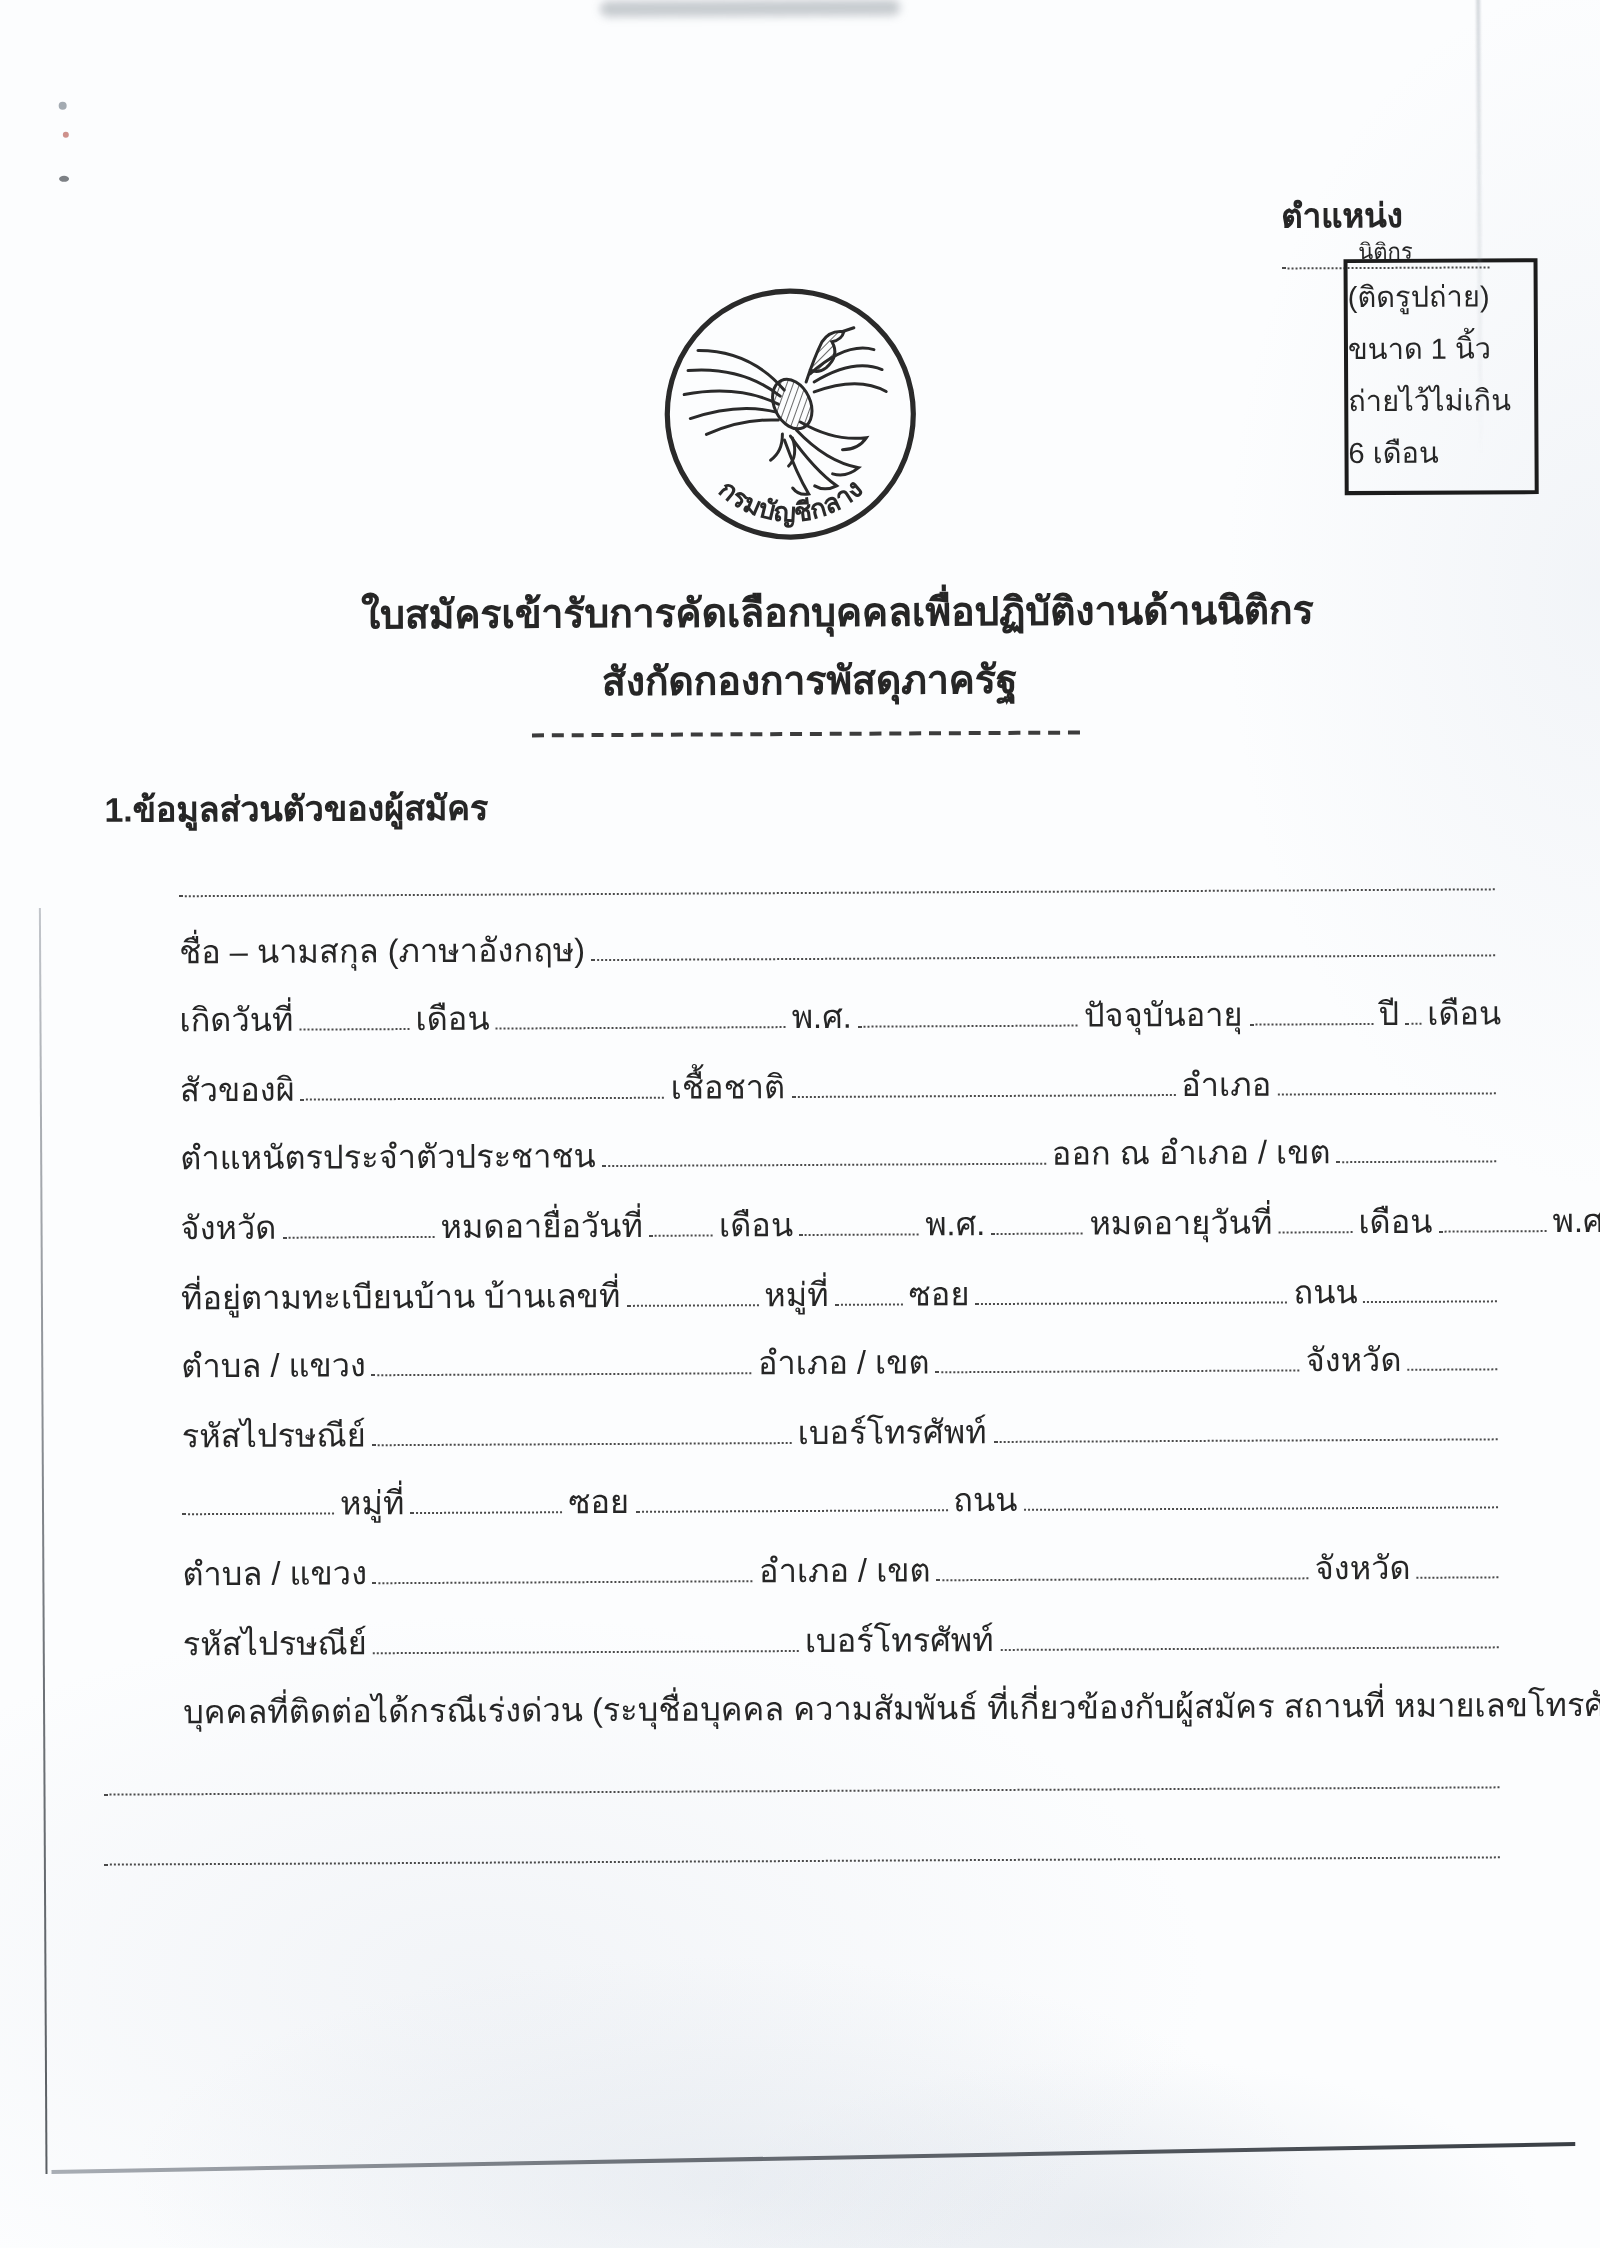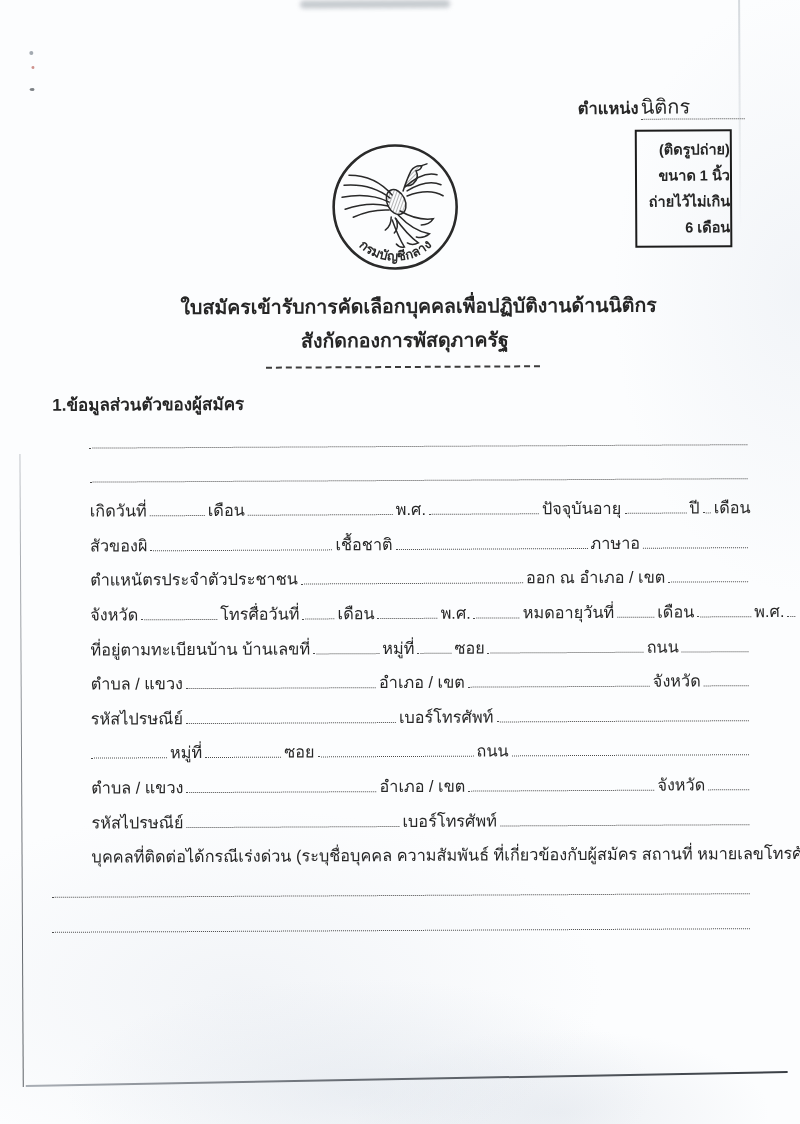--- a/index.html
+++ b/index.html
@@ -22,28 +22,28 @@
   .smudge-top{position:absolute;left:303px;top:0;width:150px;height:8px;
     background:rgba(110,120,132,.38);filter:blur(2.2px);border-radius:4px;}
   .streak-right{position:absolute;left:741px;top:0;width:2px;height:230px;
     background:linear-gradient(rgba(140,150,162,.35),rgba(140,150,162,0));filter:blur(.6px);}
   .speck{position:absolute;border-radius:50%;}
   .speck.s1{left:32px;top:49px;width:4px;height:4px;background:#7d8690;opacity:.7;}
   .speck.s2{left:34px;top:64px;width:3px;height:3px;background:#c2766f;opacity:.8;}
   .speck.s3{left:32px;top:86px;width:5px;height:3px;background:#5d6166;opacity:.8;}
 
   
-  .pos-line{position:absolute;top:96px;right:53px;display:flex;align-items:baseline;}
+  .pos-line{position:absolute;top:96px;right:53px;display:flex;align-items:baseline;flex-direction:column;}
   .pos-label{font-weight:bold;font-size:16.5px;padding-right:2px;}
-  .pos-value{display:inline-block;width:104px;font-size:20px;
+  .pos-value{display:inline-block;width:104px;text-align:center;font-size:11px;
     border-bottom:1.7px dotted #4b4b4b;line-height:1.15;}
 
   
-  .photo-box{position:absolute;left:637px;top:131px;width:93px;height:109px;
-    border:2px solid #1c1c1c;text-align:right;padding-top:5px;font-weight:bold;}
+  .photo-box{position:absolute;left:674px;top:131px;width:93px;height:109px;
+    border:2px solid #1c1c1c;text-align:left;padding-top:5px;}
   .photo-box div{font-size:14.5px;line-height:26px;white-space:nowrap;}
 
   
   .emblem{position:absolute;left:330px;top:140px;width:134px;height:134px;}
 
   
   .title1{position:absolute;top:291px;left:40px;width:760px;text-align:center;
     font-size:19.5px;font-weight:bold;}
   .title2{position:absolute;top:325px;left:0;width:812px;text-align:center;
     font-size:19.5px;font-weight:bold;}
@@ -120,53 +120,54 @@
     <div class="title2">สังกัดกองการพัสดุภาครัฐ</div>
     <div class="sep-dashes"></div>
 
     <div class="section-h">1.ข้อมูลส่วนตัวของผู้สมัคร</div>
 
     <div class="form">
         <div class="row indent">
           <span class="dots" style="flex: 1 1 30px;"></span>
         </div>
         <div class="row indent">
+          <span class="label">ชื่อ – นามสกุล (ภาษาอังกฤษ)</span>
           <span class="dots" style="flex: 1 1 30px;"></span>
         </div>
         <div class="row indent">
           <span class="label">เกิดวันที่</span>
           <span class="dots" style="flex: 0 0 55px;"></span>
           <span class="label">เดือน</span>
           <span class="dots" style="flex: 0 0 145px;"></span>
           <span class="label">พ.ศ.</span>
           <span class="dots" style="flex: 0 0 110px;"></span>
           <span class="label">ปัจจุบันอายุ</span>
           <span class="dots" style="flex: 0 0 62px;"></span>
           <span class="label">ปี</span>
           <span class="dots" style="flex: 1 1 30px;"></span>
           <span class="label">เดือน</span>
         </div>
         <div class="row indent">
           <span class="label">สัวของผิ</span>
           <span class="dots" style="flex: 0 0 182px;"></span>
           <span class="label">เชื้อชาติ</span>
           <span class="dots" style="flex: 0 0 192px;"></span>
-          <span class="label">ภาษาอ</span>
+          <span class="label">อำเภอ</span>
           <span class="dots" style="flex: 1 1 30px;"></span>
         </div>
         <div class="row indent">
           <span class="label">ตำแหนัตรประจำตัวประชาชน</span>
           <span class="dots" style="flex: 0 0 222px;"></span>
           <span class="label">ออก ณ อำเภอ / เขต</span>
           <span class="dots" style="flex: 1 1 30px;"></span>
         </div>
         <div class="row indent">
           <span class="label">จังหวัด</span>
           <span class="dots" style="flex: 0 0 76px;"></span>
-          <span class="label">โทรศื่อวันที่</span>
+          <span class="label">หมดอายื่อวันที่</span>
           <span class="dots" style="flex: 0 0 32px;"></span>
           <span class="label">เดือน</span>
           <span class="dots" style="flex: 0 0 60px;"></span>
           <span class="label">พ.ศ.</span>
           <span class="dots" style="flex: 0 0 46px;"></span>
           <span class="label">หมดอายุวันที่</span>
           <span class="dots" style="flex: 0 0 37px;"></span>
           <span class="label">เดือน</span>
           <span class="dots" style="flex: 0 0 54px;"></span>
           <span class="label">พ.ศ.</span>

